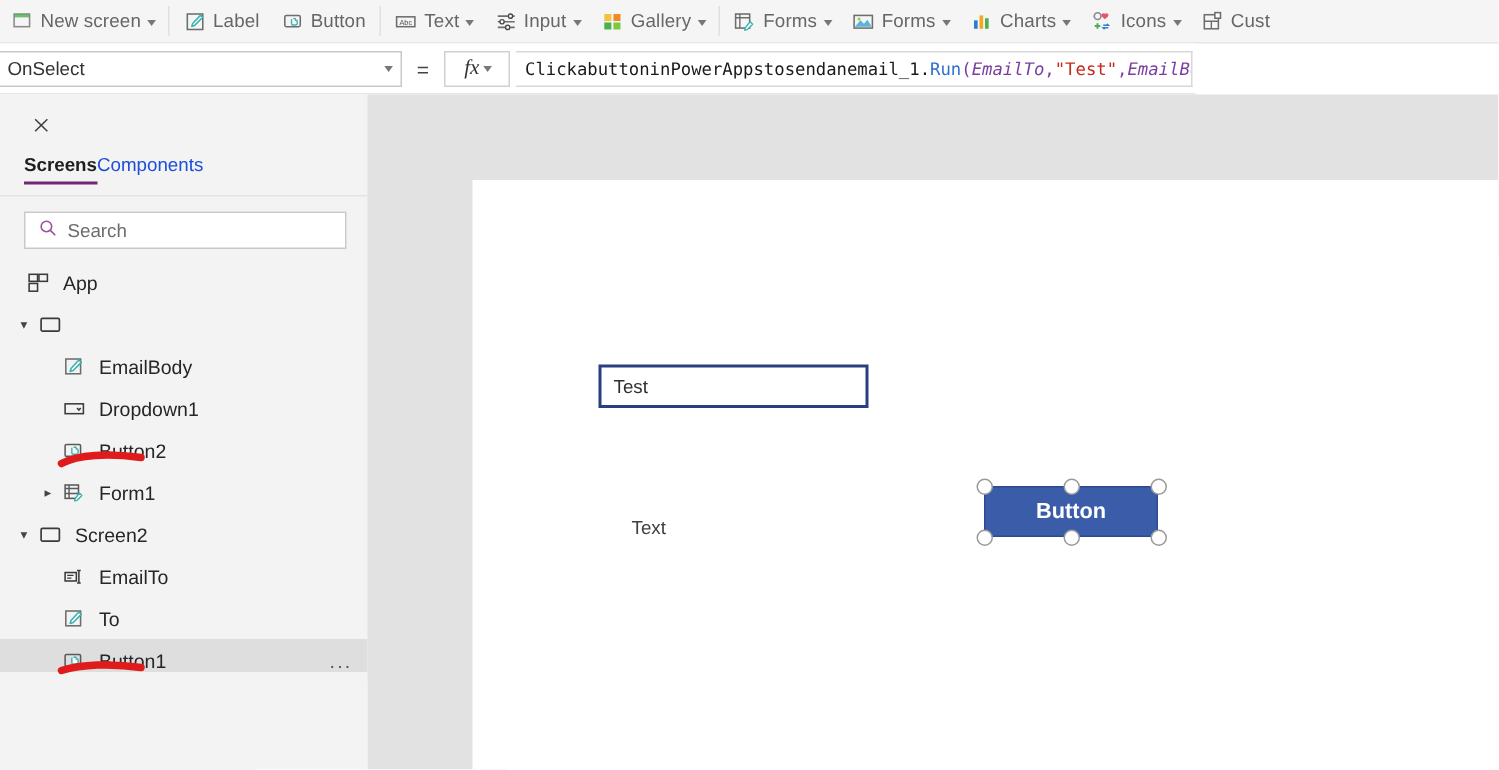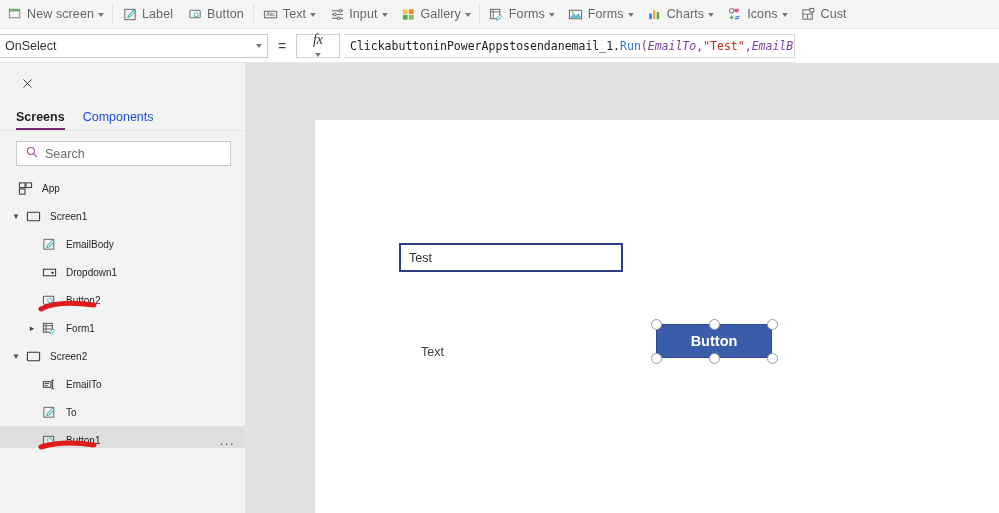--- a/index.html
+++ b/index.html
@@ -102,21 +102,20 @@
   #fx-btn {
     width: 44px; height: 24px;
     border: 1px solid #d0d0d0;
     background: #fff;
     display: flex;
     align-items: center;
     justify-content: center;
     gap: 2px;
     box-sizing: border-box;
     cursor: pointer;
-    flex-direction: column;
   }
   #fx-btn .fx {
     font-family: "Liberation Serif", serif;
     font-style: italic;
     font-size: 14px;
     color: #333;
   }
   #formula-input {
     flex: 1;
     height: 24px;
@@ -167,23 +166,22 @@
   #tv-close {
     width: 22px; height: 22px;
     display: flex; align-items: center; justify-content: center;
     color: #444;
     font-size: 15px;
     cursor: pointer;
   }
   #tv-tabs {
     height: 28px;
     display: flex;
-    align-items: flex-end;
+    align-items: flex-start;
     padding-left: 16px;
-    gap: 18px;
     border-bottom: 1px solid #e4e4e4;
     box-sizing: border-box;
   }
   .tv-tab {
     font-size: 12.5px;
     color: #1d4ed8;
     padding-bottom: 4px;
     border-bottom: 2px solid transparent;
     cursor: pointer;
   }
@@ -231,21 +229,21 @@
   }
   .tree-row .ticon {
     width: 18px; height: 18px;
     flex: 0 0 18px;
     display: flex;
     align-items: center;
     justify-content: center;
     margin-right: 8px;
   }
   .tree-row .tlabel {
-    font-size: 10px;
+    font-size: 13px;
     color: #262626;
     flex: 1;
     white-space: nowrap;
   }
   .tree-row .ellipsis {
     font-size: 13px;
     color: #555;
     letter-spacing: 1.5px;
   }
   .lvl-app   { padding-left: 16px; }
@@ -275,21 +273,21 @@
   }
   #app-screen {
     position: absolute;
     left: 69px; top: 57px;
     width: 684px; height: 393px;
     background: #ffffff;
   }
   #text-input {
     position: absolute;
     left: 84px; top: 123px;
-    width: 224px; height: 29px;
+    width: 180px; height: 29px;
     border: 2px solid #2a3e80;
     background: #fff;
     box-sizing: border-box;
     display: flex;
     align-items: center;
     padding-left: 8px;
     font-size: 12.5px;
     color: #303030;
     cursor: text;
   }
@@ -536,21 +534,20 @@
     <span class="tlabel">App</span>
   </div>
 
   <div class="tree-row lvl-root">
     <span class="twisty">▾</span>
     <span class="ticon">
       <svg width="15" height="15" viewBox="0 0 16 16">
         <rect x="1.5" y="3.5" width="13" height="9" rx="1" fill="none" stroke="#3a3a3a" stroke-width="1.2"></rect>
       </svg>
     </span>
-    <span class="tlabel">Screen1</span>
   </div>
 
   <div class="tree-row lvl-child">
     <span class="ticon">
       <svg width="15" height="15" viewBox="0 0 16 16">
         <rect x="2" y="2.5" width="10.5" height="10.5" fill="none" stroke="#6d6d6d" stroke-width="1.1"></rect>
         <path d="M11.3 3.2 L13 4.9 L7.2 10.7 L5.1 11.3 L5.7 9.2 Z" fill="#fff" stroke="#3ab0b0" stroke-width="1.1" stroke-linejoin="round"></path>
       </svg>
     </span>
     <span class="tlabel">EmailBody</span>

